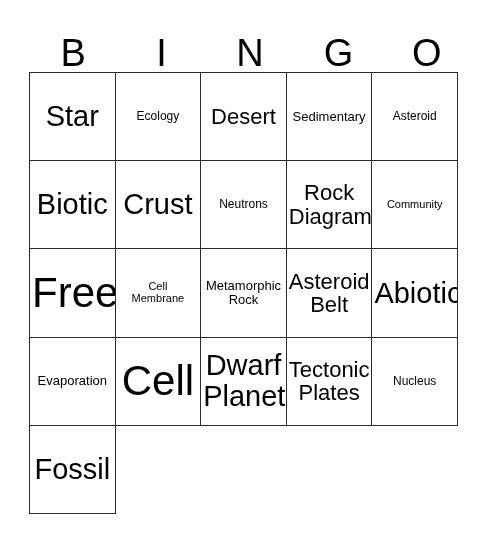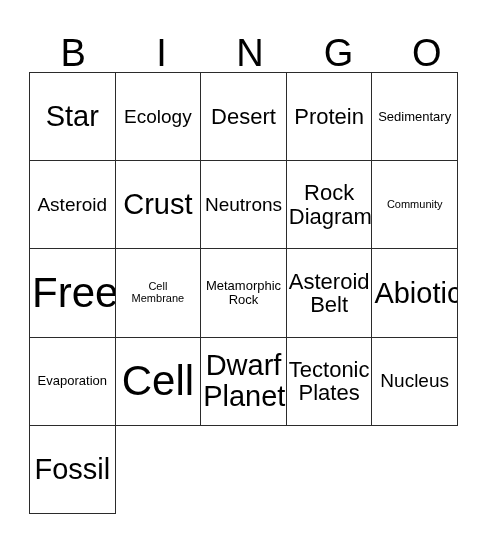--- a/index.html
+++ b/index.html
@@ -74,21 +74,21 @@
     display: block;
     width: 100%;
     line-height: 1.06;
     white-space: pre-line;
   }
 
   
   .sz-xl  span { font-size: 42px; }
   .sz-lg  span { font-size: 29px; }
   .sz-md  span { font-size: 22px; }
-  .sz-sm  span { font-size: 19px; }
+  .sz-sm  span { font-size: 12px; }
   .sz-xs  span { font-size: 11px; }
   .sz-xxs span { font-size: 13px; text-align: center; }
 </style>
 </head>
 <body>
 
 <div id="card">
 
   <div id="header-row">
     <div class="header-letter">B</div>
@@ -101,28 +101,28 @@
   <div id="grid">
       <div class="cell sz-lg">
         <span>Star</span>
       </div>
       <div class="cell sz-sm">
         <span>Ecology</span>
       </div>
       <div class="cell sz-md">
         <span>Desert</span>
       </div>
-      <div class="cell sz-md">
-        <span>Protein</span>
-      </div>
       <div class="cell sz-xxs">
         <span>Sedimentary</span>
       </div>
       <div class="cell sz-sm">
         <span>Asteroid</span>
+      </div>
+      <div class="cell sz-lg">
+        <span>Biotic</span>
       </div>
       <div class="cell sz-lg">
         <span>Crust</span>
       </div>
       <div class="cell sz-sm">
         <span>Neutrons</span>
       </div>
       <div class="cell sz-md">
         <span>Rock
 Diagram</span>

